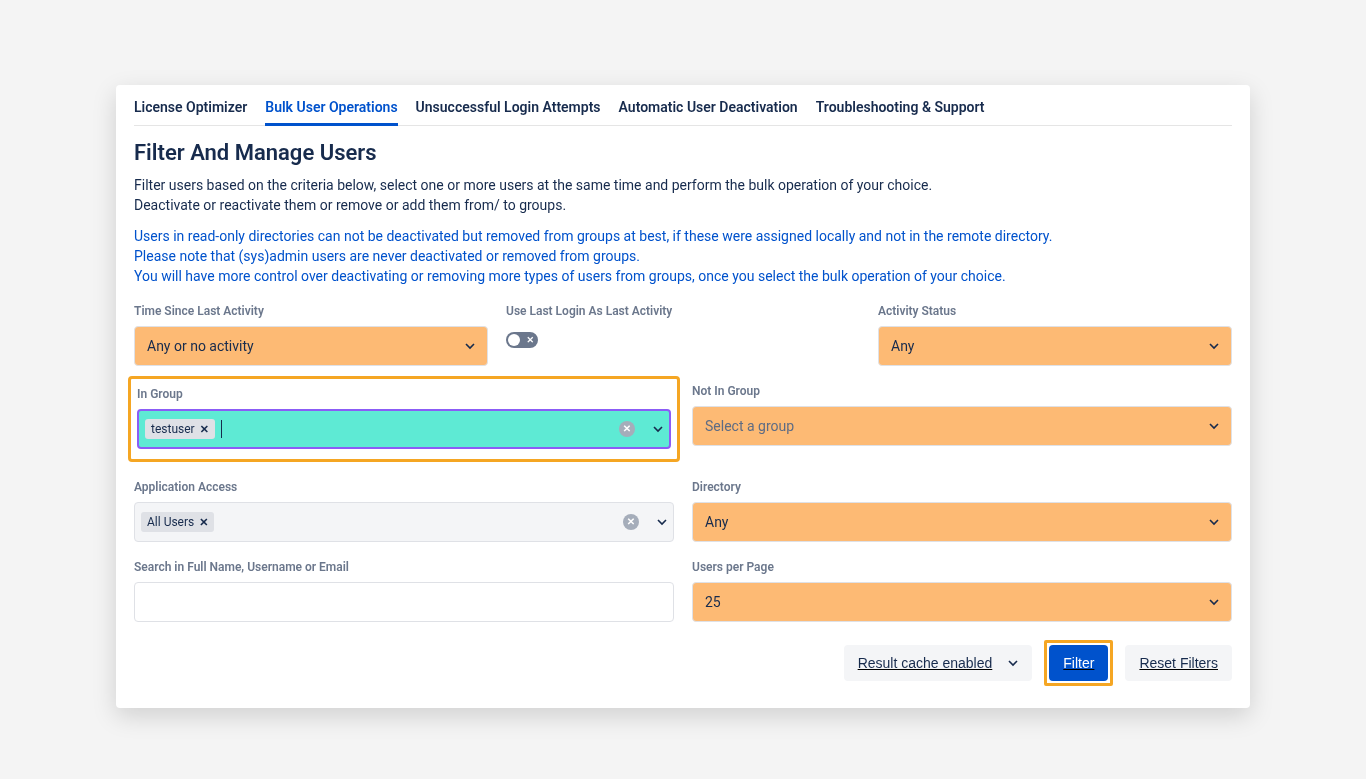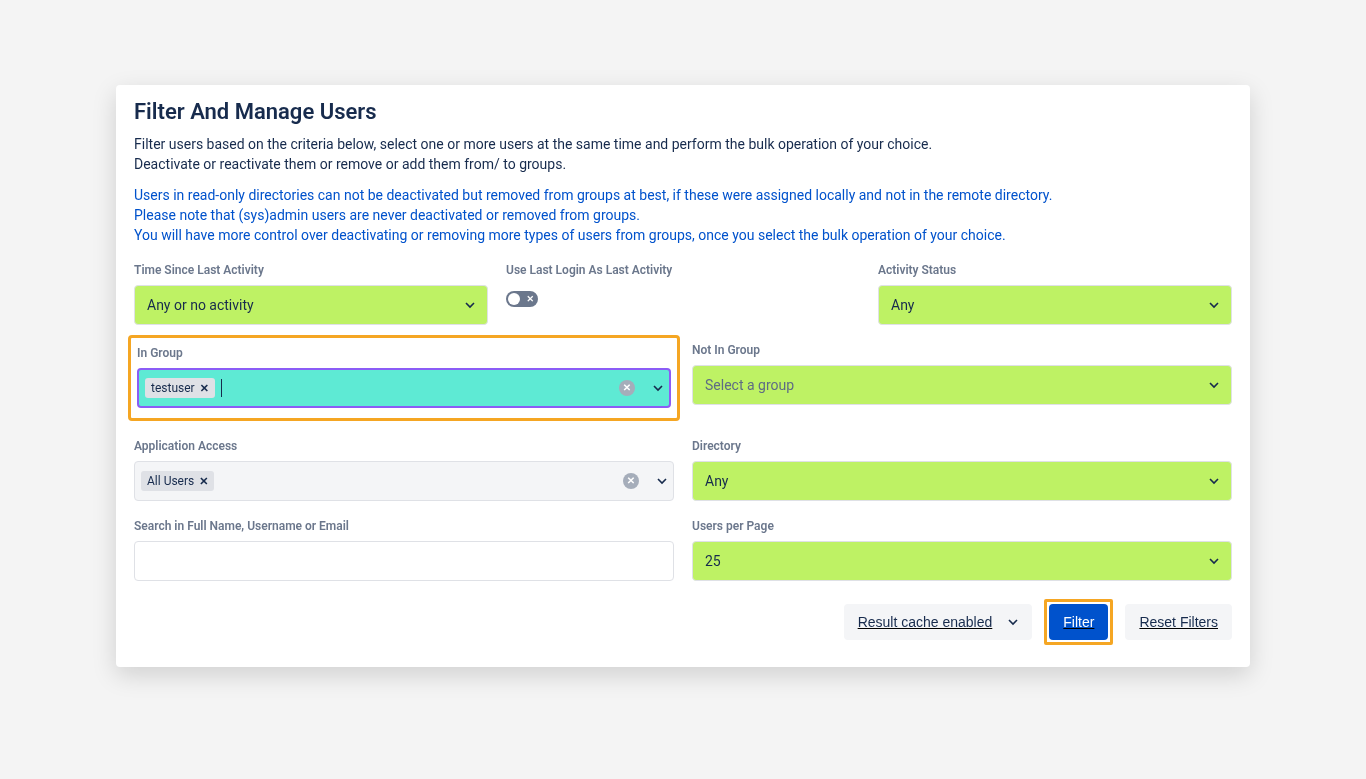--- a/index.html
+++ b/index.html
@@ -73,21 +73,21 @@
     .label {
       font-size: 12px;
       font-weight: 600;
       color: #6b778c;
       margin-bottom: 8px;
       display: block;
     }
     .select, .input {
       width: 100%;
       height: 40px;
-      background: #bef264;
+      background: #fdba74;
       border: 1px solid #dfe1e6;
       border-radius: 4px;
       padding: 0 12px;
       font-size: 14px;
       color: #172b4d;
       display: flex;
       align-items: center;
       justify-content: space-between;
       cursor: pointer;
     }
@@ -223,20 +223,27 @@
     }
     .btn-highlight .btn-primary {
       border-radius: 4px;
     }
   </style>
 </head>
 <body>
 
 <div class="panel">
 
+  <div class="tabs">
+    <div class="tab">License Optimizer</div>
+    <div class="tab active">Bulk User Operations</div>
+    <div class="tab">Unsuccessful Login Attempts</div>
+    <div class="tab">Automatic User Deactivation</div>
+    <div class="tab">Troubleshooting &amp; Support</div>
+  </div>
 
   <h1 class="page-title">Filter And Manage Users</h1>
 
   <div class="desc">
     <div>Filter users based on the criteria below, select one or more users at the same time and perform the bulk operation of your choice.</div>
     <div>Deactivate or reactivate them or remove or add them from/ to groups.</div>
   </div>
 
   <div class="note">
     <div>Users in read-only directories can not be deactivated but removed from groups at best, if these were assigned locally and not in the remote directory.</div>

